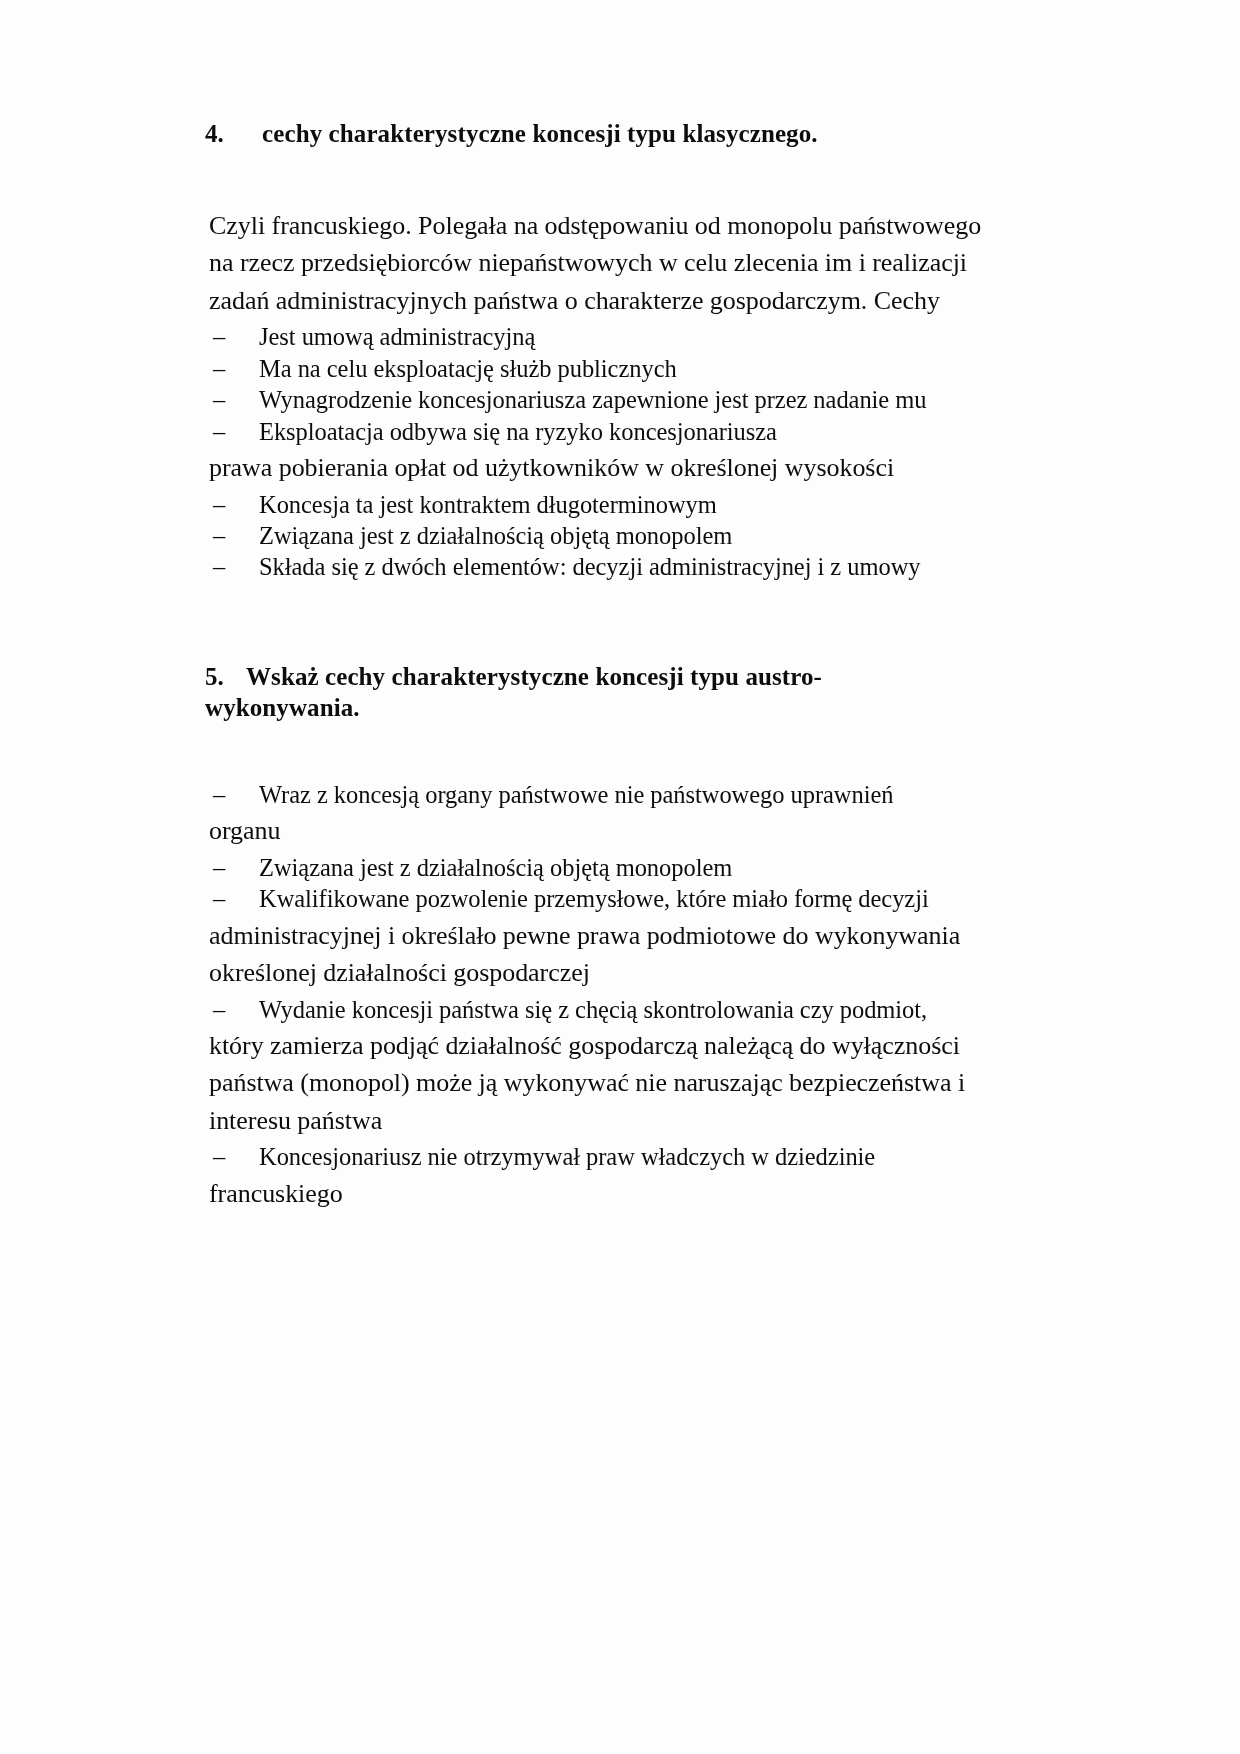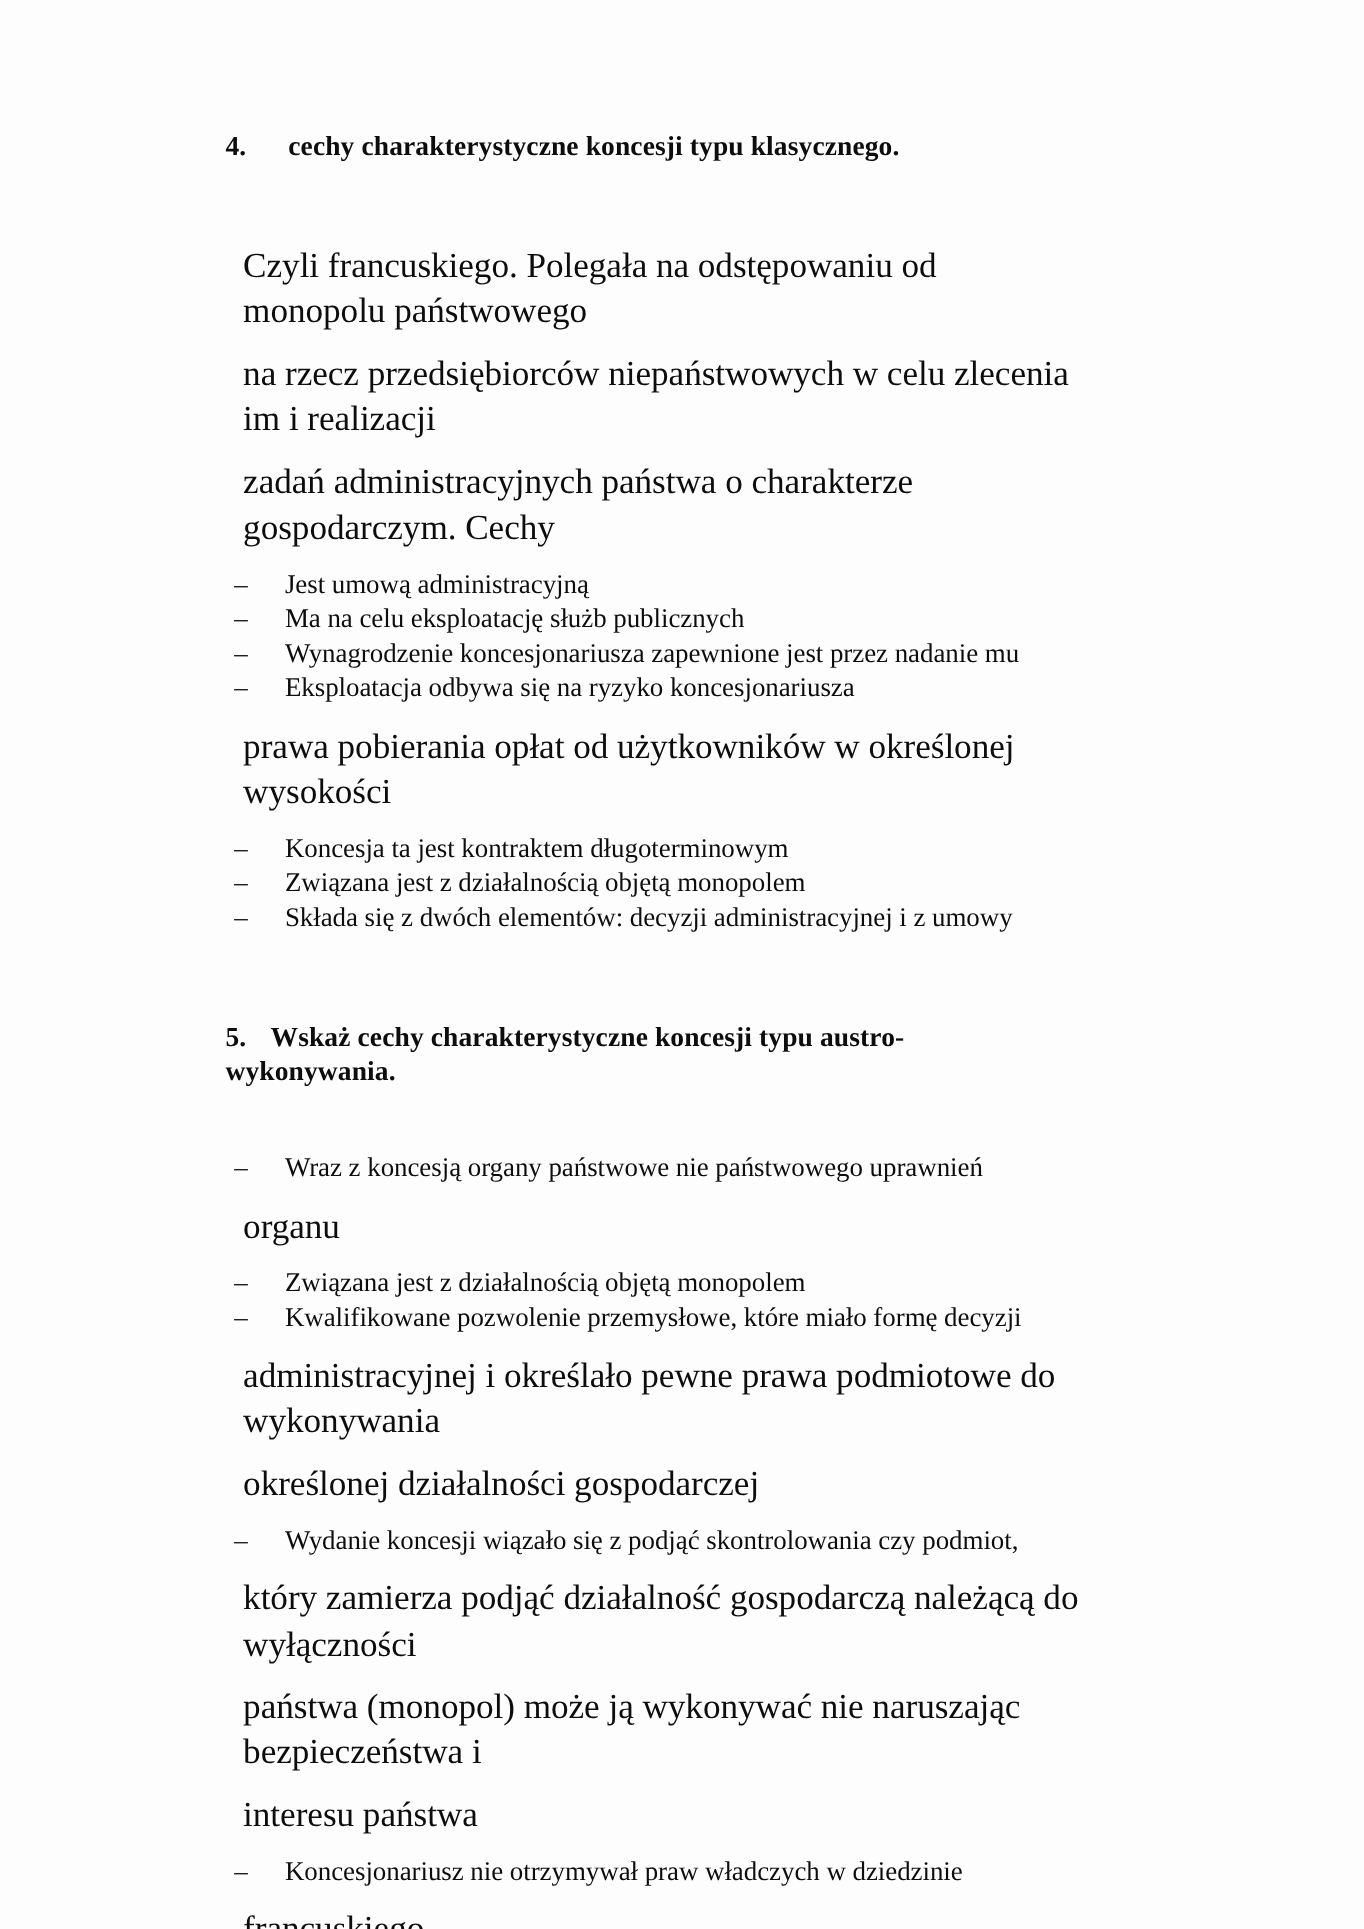--- a/index.html
+++ b/index.html
@@ -42,23 +42,23 @@
     text-align: justify;
     text-justify: inter-word;
     margin-top: 0;
   }
   .heading-5 .num {
     margin-right: 22px;
   }
 
   
   .para {
-    font-size: 32px;
+    font-size: 26px;
     line-height: 1.285;
-    margin: 16px;
+    margin: 4px;
     letter-spacing: -0.05px;
   }
 
   
   .dash-item {
     font-size: 24.5px;
     line-height: 1.285;
     margin: 0;
     letter-spacing: -0.05px;
     text-indent: 0;
@@ -103,21 +103,21 @@
 
     <div class="dash-item"><span class="dash">–</span><span>Wraz z koncesją organy państwowe nie państwowego uprawnień</span></div>
     <div class="para">organu</div>
 
     <div class="dash-item"><span class="dash">–</span><span>Związana jest z działalnością objętą monopolem</span></div>
 
     <div class="dash-item"><span class="dash">–</span><span>Kwalifikowane pozwolenie przemysłowe, które miało formę decyzji</span></div>
     <div class="para">administracyjnej i określało pewne prawa podmiotowe do wykonywania</div>
     <div class="para">określonej działalności gospodarczej</div>
 
-    <div class="dash-item"><span class="dash">–</span><span>Wydanie koncesji wiązało się z podjąć skontrolowania czy podmiot,</span></div>
+    <div class="dash-item"><span class="dash">–</span><span>Wydanie koncesji państwa się z chęcią skontrolowania czy podmiot,</span></div>
     <div class="para">który zamierza podjąć działalność gospodarczą należącą do wyłączności</div>
     <div class="para">państwa (monopol) może ją wykonywać nie naruszając bezpieczeństwa i</div>
     <div class="para">interesu państwa</div>
 
     <div class="dash-item"><span class="dash">–</span><span>Koncesjonariusz nie otrzymywał praw władczych w dziedzinie</span></div>
     <div class="para">francuskiego</div>
 
   </div>
 </div>
 

